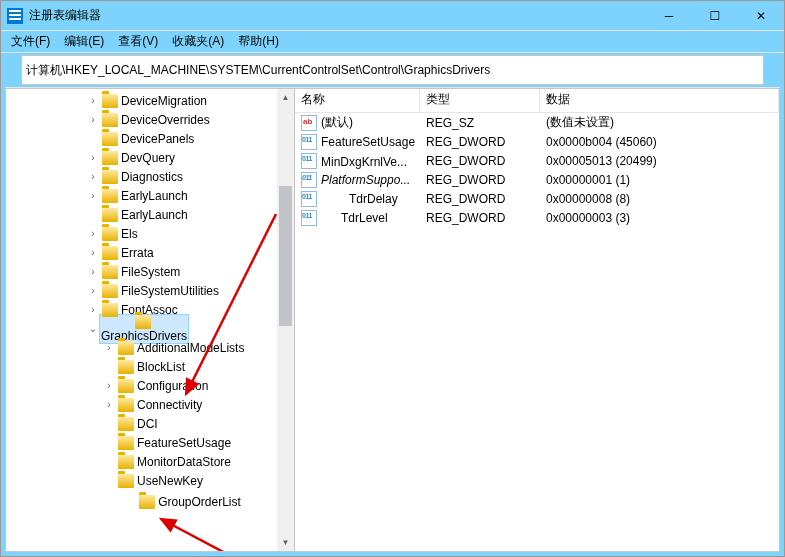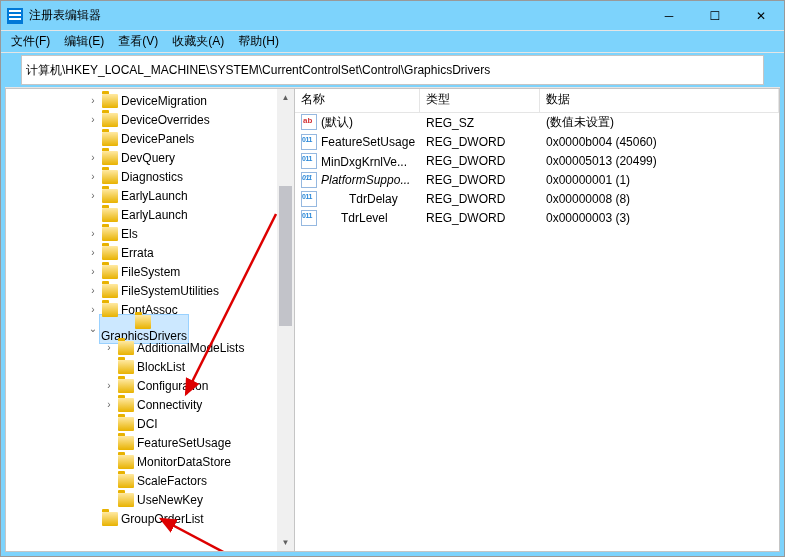--- a/index.html
+++ b/index.html
@@ -213,31 +213,24 @@
               <span class="toggle"></span>
               <span class="label-wrap">
                 <span class="folder-icon"></span>
                 <span>MonitorDataStore</span>
               </span>
             </div>
             <div class="tree-item" style="padding-left: 96px;">
               <span class="toggle"></span>
               <span class="label-wrap">
                 <span class="folder-icon"></span>
-                <span>ScaleFactors</span>
-              </span>
-            </div>
-            <div class="tree-item" style="padding-left: 96px;">
-              <span class="toggle"></span>
-              <span class="label-wrap">
-                <span class="folder-icon"></span>
                 <span>UseNewKey</span>
               </span>
             </div>
-            <div class="tree-item" style="padding-left: 80px;">
+            <div class="tree-item" style="padding-left: 80px; flex-direction: column;">
               <span class="toggle"></span>
               <span class="label-wrap">
                 <span class="folder-icon"></span>
                 <span>GroupOrderList</span>
               </span>
             </div>
           </div>
         <svg class="arrow1" viewBox="0 0 140 250">
           <defs>
               <marker id="ah1" markerWidth="8" markerHeight="8" refX="6" refY="3" orient="auto">
@@ -265,21 +258,21 @@
     </div>
 
     <div class="list-pane">
       <div class="list-header">
         <div class="col-name">名称</div>
         <div class="col-type">类型</div>
         <div class="col-data">数据</div>
       </div>
       <div id="list-body">
           <div class="list-row">
-            <div class="col-name" style="display: flex; ">
+            <div class="col-name" style="display: flex; align-items: center;">
               <span class="val-icon sz"></span>
               <span>(默认)</span>
             </div>
             <div class="col-type">REG_SZ</div>
             <div class="col-data">(数值未设置)</div>
           </div>
           <div class="list-row">
             <div class="col-name" style="display: flex; align-items: center;">
               <span class="val-icon dw"></span>
               <span>FeatureSetUsage</span>

